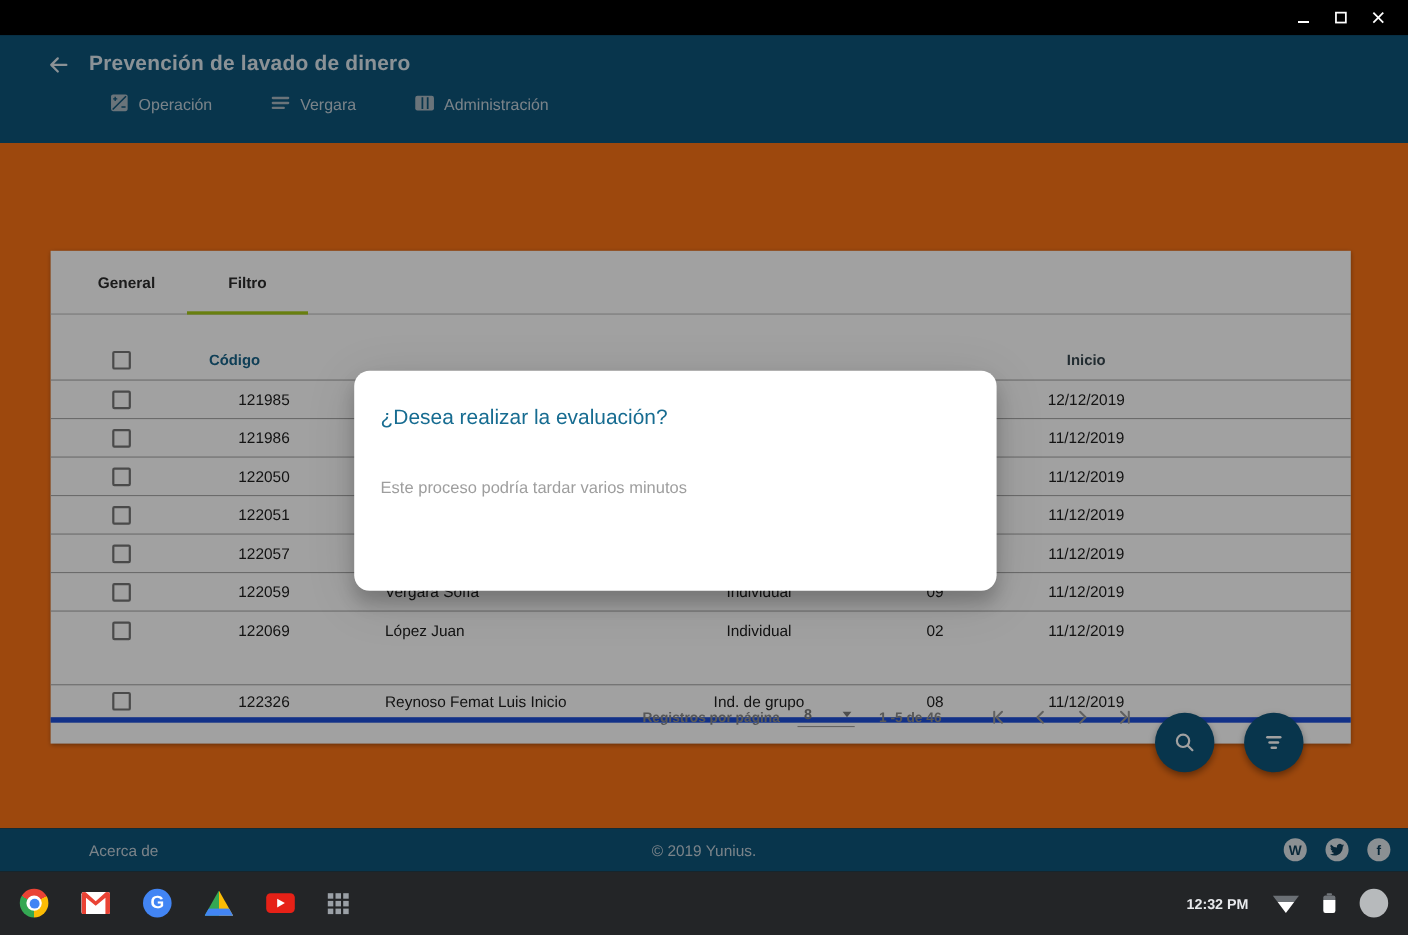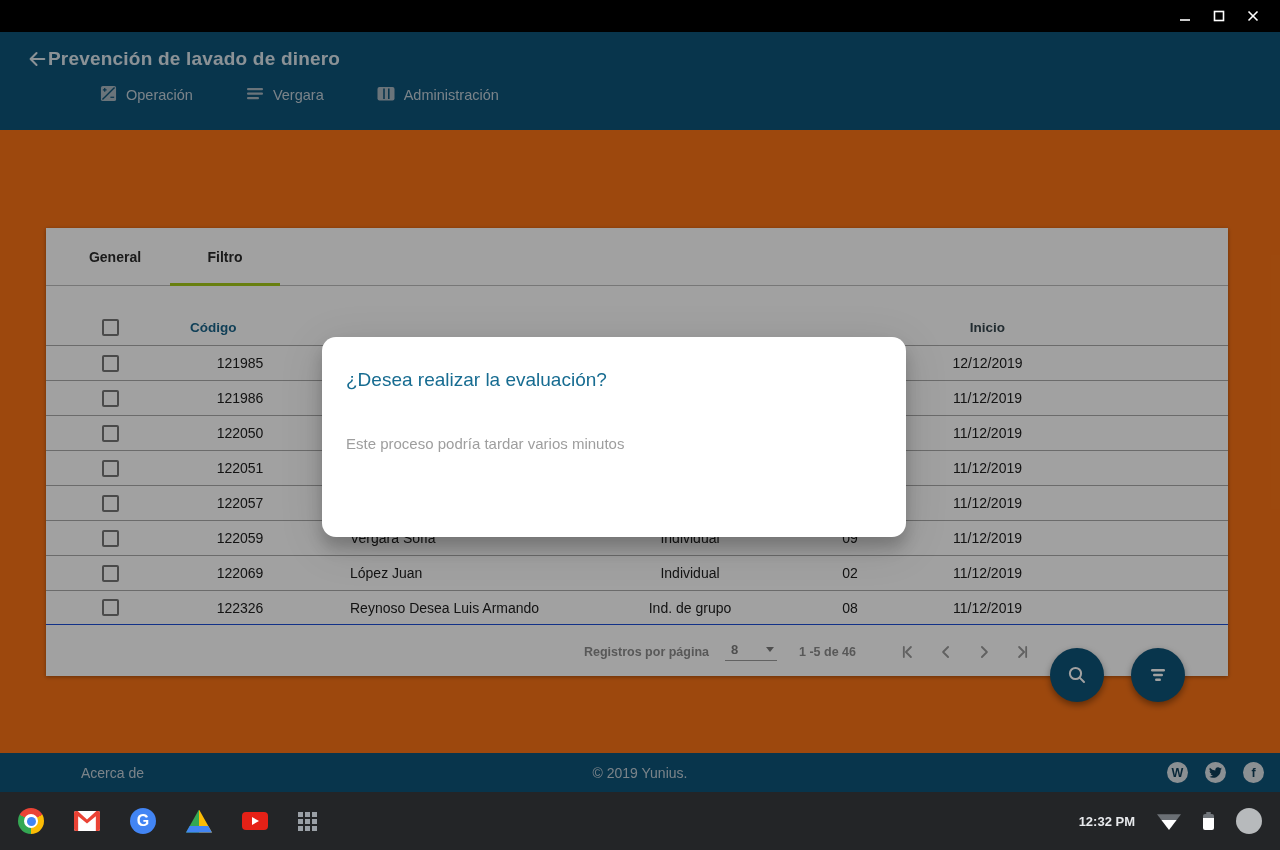--- a/index.html
+++ b/index.html
@@ -8,39 +8,39 @@
     position: relative; overflow: hidden; background:#000;
     font-family: "Liberation Sans", sans-serif;
   }
 
   
   .titlebar { height:32px; background:#000; display:flex; justify-content:flex-end; align-items:center; padding-right:10px; }
   .win-btn { width:34px; height:28px; display:flex; align-items:center; justify-content:center; cursor:pointer; }
 
   
   .app-header { height:98px; background:#0e5479; }
-  .header-top { display:flex; align-items:center; padding:16px 0 0 26px; }
+  .header-top { display:flex; align-items:center; gap:17px; padding:16px 0 0 42px; }
   .back-arrow { display:flex; align-items:center; }
   .page-title { color:#dce7ee; font-size:19px; font-weight:bold; letter-spacing:.2px; }
   .nav-row { display:flex; align-items:center; margin-top:15px; padding-left:100px; }
   .nav-item { display:flex; align-items:center; gap:9px; color:#c2d0d9; font-size:14.5px; cursor:pointer; }
   .nav-item + .nav-item { margin-left:53px; }
 
   
   .content { height:623px; background:#f97316; position:relative; }
   .card { position:absolute; left:46px; top:98px; width:1182px; height:448px; background:#fff; box-shadow:0 1px 4px rgba(0,0,0,.35); }
 
   .tabs { height:58px; display:flex; padding-left:14px; border-bottom:1px solid #bdbdbd; }
   .tab { width:110px; display:flex; align-items:center; justify-content:center; font-size:14px; font-weight:bold; color:#2b2b2b; position:relative; cursor:pointer; }
   .tab.active::after { content:""; position:absolute; left:0; right:0; bottom:-1px; height:3px; background:#a5c918; }
 
   .table { margin-top:24px; }
   .thead-row, .trow { display:grid; grid-template-columns:104px 180px 290px 140px 180px 95px 1fr; height:35px; align-items:center; font-size:14px; color:#212121; }
   .trow { border-top:1px solid #aaaaaa; }
-  .trow:last-child { border-bottom:1px solid #1d4ed8; }
+  .trow:last-child { border-bottom:5px solid #1d4ed8;margin-top:32px; }
   .cell-check { padding-left:56px; }
   .checkbox { width:17px; height:17px; border:2px solid #757575; border-radius:2px; background:transparent; cursor:pointer; }
   .th-code { color:#1a658a; font-weight:bold; font-size:13.5px; padding-left:40px; }
   .th-start { color:#37474f; font-weight:bold; font-size:13.5px; text-align:center; }
   .cell-code, .cell-type, .cell-number, .cell-start { text-align:center; }
   .cell-name { padding-left:20px; }
 
   .pagination { position:absolute; left:0; right:0; bottom:0; height:49px; display:flex; align-items:center; justify-content:flex-end; padding-right:196px; color:#8c8c8c;font-weight:bold; }
   .pag-label { font-size:12.5px; }
   .pag-select { margin-left:16px; width:52px; display:flex; align-items:center; justify-content:space-between; border-bottom:1px solid #9c9c9c; padding:0 3px 3px 6px; font-size:13px; color:#7c7c7c; cursor:pointer; }
@@ -269,21 +269,21 @@
     <div class="cell-type">Individual</div>
     <div class="cell-number">02</div>
     <div class="cell-start">11/12/2019</div>
     <div></div>
   </div>
           <div class="trow">
     <div class="cell-check">
               <div class="checkbox"></div>
             </div>
     <div class="cell-code">122326</div>
-    <div class="cell-name">Reynoso Desea Luis Armando</div>
+    <div class="cell-name">Reynoso Femat Luis Inicio</div>
     <div class="cell-type">Ind. de grupo</div>
     <div class="cell-number">08</div>
     <div class="cell-start">11/12/2019</div>
     <div></div>
   </div>
         </div>
     </div>
 
     <div class="pagination">
       <span class="pag-label">Registros por página</span>

